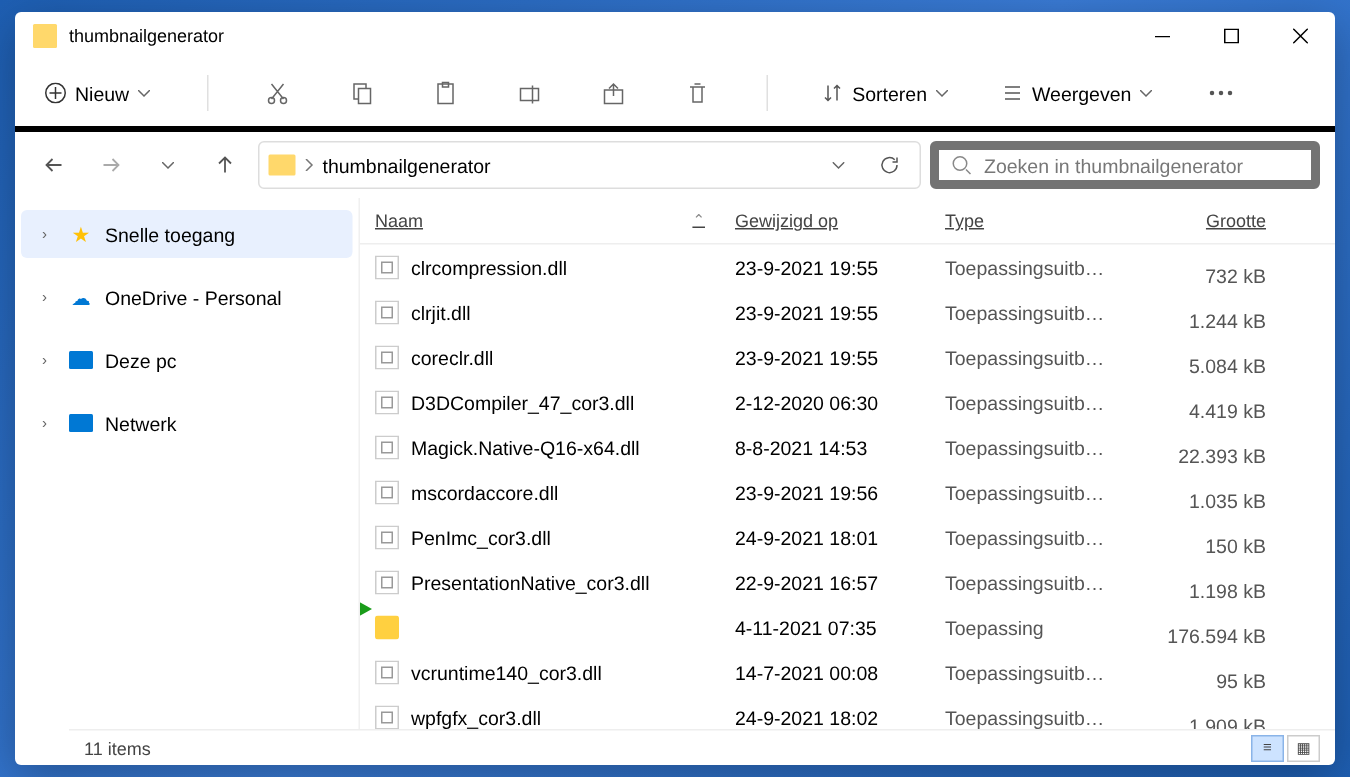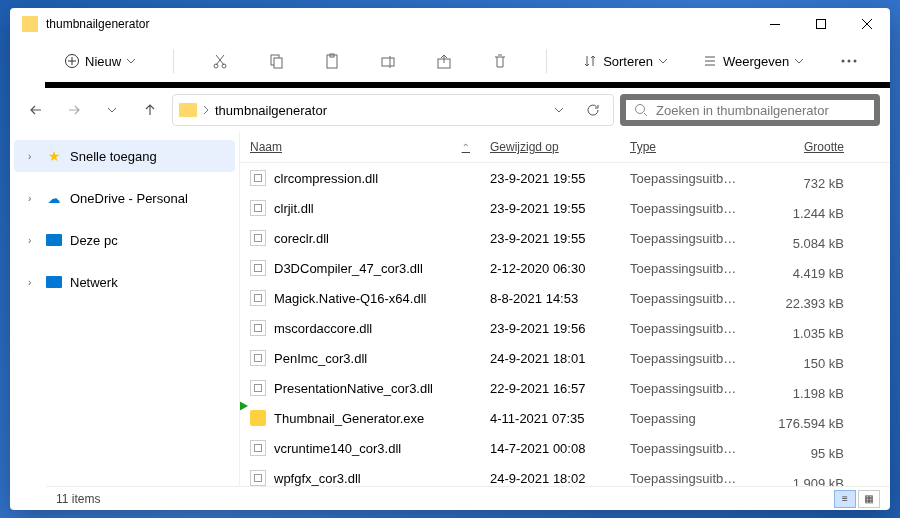--- a/index.html
+++ b/index.html
@@ -3,21 +3,21 @@
 <meta charset="utf-8">
 <style>
   * { box-sizing: border-box; margin: 0; padding: 0; font-family: "Segoe UI", sans-serif; }
   body { background: linear-gradient(135deg, #1e5fb3 0%, #3a7bd5 50%, #1e5fb3 100%); width: 900px; height: 518px; overflow: hidden; position: relative; }
   .window { position: absolute; top: 8px; left: 10px; right: 10px; bottom: 8px; background: #fff; border-radius: 4px; box-shadow: 0 8px 32px rgba(0,0,0,.3); display: flex; flex-direction: column; overflow: hidden; }
   .titlebar { display: flex; align-items: center; height: 32px; padding-left: 12px; }
   .titlebar-icon { width: 16px; height: 16px; background: #ffd86b; border-radius: 1px; margin-right: 8px; }
   .titlebar-text { font-size: 12px; flex: 1; }
   .win-controls { display: flex; }
   .win-btn { width: 46px; height: 32px; display: flex; align-items: center; justify-content: center; }
-  .toolbar { display: flex; align-items: center; height: 48px; padding: 0 10px; gap: 20px; border-bottom: 6px solid #000000; margin-left: 35px; }
+  .toolbar { display: flex; align-items: center; height: 48px; padding: 0 10px; gap: 20px; border-bottom: 4px solid #000000; }
   .tb-new { display: flex; align-items: center; gap: 6px; padding: 6px 10px; border-radius: 4px; font-size: 13px; }
   .tb-sep { width: 1px; height: 24px; background: #e0e0e0; margin: 0 8px; }
   .tb-ico { width: 36px; height: 36px; display: flex; align-items: center; justify-content: center; color: #666; border-radius: 4px; }
   .tb-drop { display: flex; align-items: center; gap: 6px; padding: 6px 8px; font-size: 13px; border-radius: 4px; }
   .navbar { display: flex; align-items: center; height: 44px; padding: 4px 10px; gap: 6px; }
   .nav-btn { width: 32px; height: 32px; display: flex; align-items: center; justify-content: center; color: #555; border-radius: 4px; }
   .addr { flex: 1; display: flex; align-items: center; border: 1px solid #ddd; border-radius: 4px; height: 32px; padding: 0 6px; gap: 6px; }
   .addr-folder { width: 18px; height: 14px; background: #ffd86b; border-radius: 1px; }
   .addr-text { font-size: 13px; flex: 1; }
   .addr-ctrl { width: 28px; height: 28px; display: flex; align-items: center; justify-content: center; color: #555; }
@@ -320,21 +320,20 @@
               <span class="file-ico dll-ico"></span>
               <span>PresentationNative_cor3.dll</span>
             </div>
             <div class="cell c-date">22-9-2021 16:57</div>
             <div class="cell c-type">Toepassingsuitbreidi...</div>
             <div class="cell c-size">1.198 kB</div>
           </div>
           <div class="row">
             <div class="cell c-name">
               <span class="file-ico exe-ico"></span>
-              <span>Thumbnail_Generator.exe</span>
             </div>
             <div class="cell c-date">4-11-2021 07:35</div>
             <div class="cell c-type">Toepassing</div>
             <div class="cell c-size">176.594 kB</div>
           </div>
           <div class="row">
             <div class="cell c-name">
               <span class="file-ico dll-ico"></span>
               <span>vcruntime140_cor3.dll</span>
             </div>

